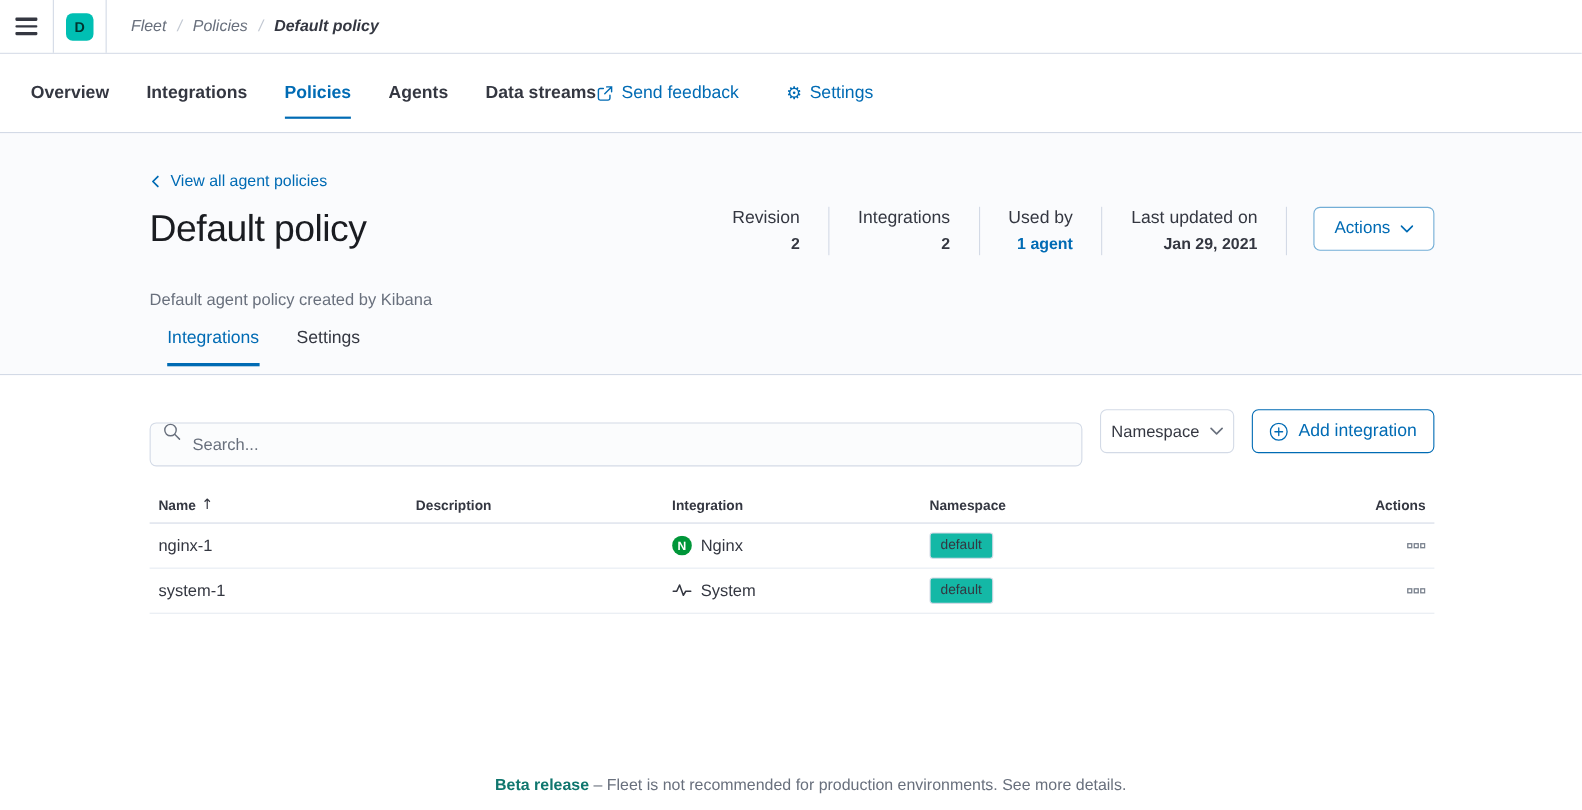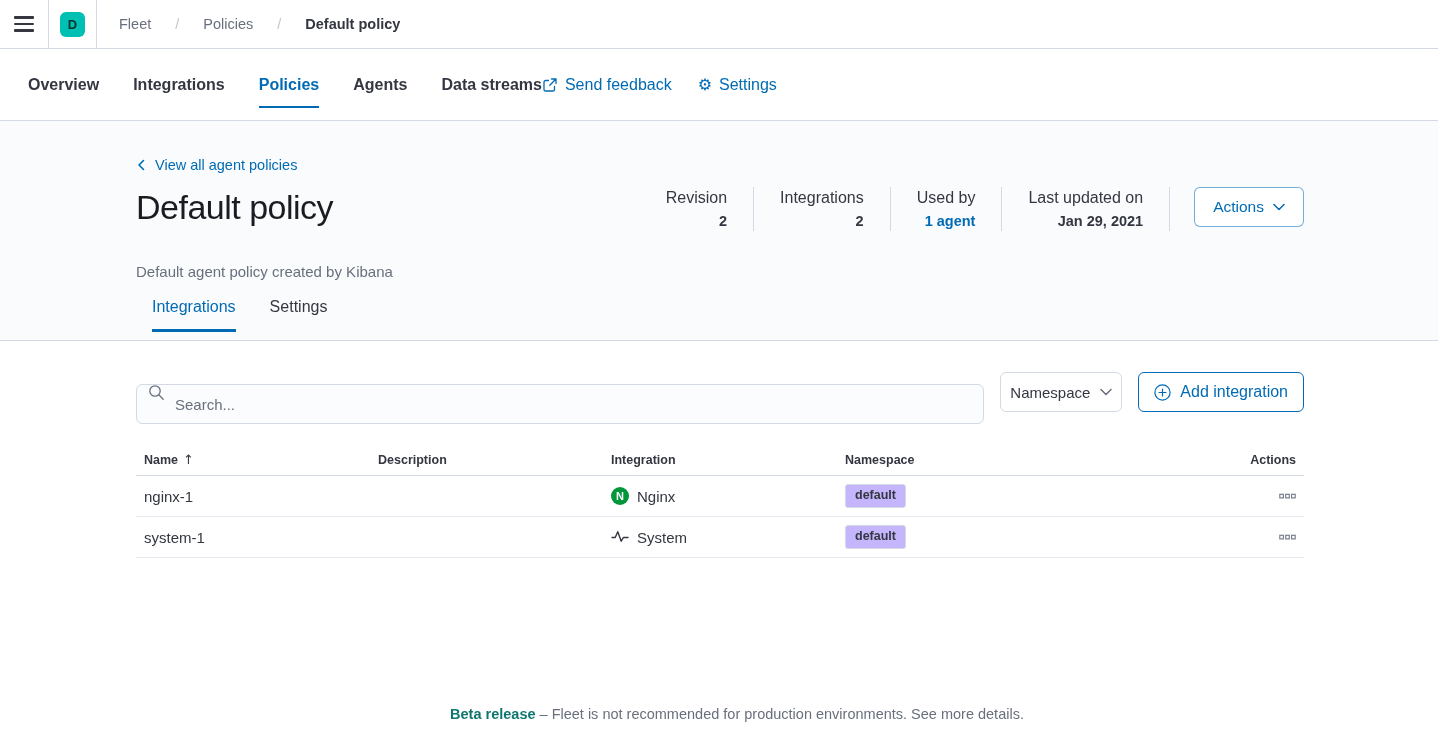--- a/index.html
+++ b/index.html
@@ -10,32 +10,32 @@
   }
 
   
   .topbar { height:49px; border-bottom:1px solid #D3DAE6; display:flex; align-items:stretch; background:#fff; }
   .menu-btn { width:49px; display:flex; align-items:center; justify-content:center; cursor:pointer; border-right:1px solid #D3DAE6; }
   .menu-btn .bars { display:flex; flex-direction:column; gap:4px; }
   .menu-btn .bars i { display:block; width:20px; height:2.5px; background:#343741; border-radius:1px; }
   .logo-cell { width:48px; display:flex; align-items:center; justify-content:center; border-right:1px solid #D3DAE6; }
   .logo-badge { width:25px; height:25px; background:#00BFB3; border-radius:6px; display:flex; align-items:center; justify-content:center;
     font-size:13px; font-weight:700; color:#00342E; }
-  .crumbs { display:flex; align-items:center; padding-left:22px; font-size:14.5px; gap:24px; }
+  .crumbs { display:flex; align-items:center; padding-left:22px; font-size:14.5px; gap:10px;font-style:italic; }
   .crumb { color:#69707D; cursor:pointer; }
   .crumb-sep { color:#C2C8D2; }
   .crumb.current { color:#343741; font-weight:700; cursor:default; }
 
   
   .apptabs { height:71px; padding:0 28px; display:flex; align-items:center; background:#fff; }
   .apptabs-left { display:flex; gap:34px; }
   .app-tab { font-size:16px; font-weight:700; color:#343741; position:relative; padding:4px 0; cursor:pointer; }
   .app-tab.active { color:#006BB4; }
   .app-tab.active::after { content:""; position:absolute; left:0; right:0; bottom:-10px; height:2px; background:#006BB4; }
-  .apptabs-right { display:flex; gap:26px; align-items:center; }
+  .apptabs-right { display:flex; gap:43px; align-items:center; }
   .hdr-link { display:flex; align-items:center; gap:7px; color:#006BB4; font-size:16px; cursor:pointer; }
   .hdr-link .glyph { font-family:"DejaVu Sans", sans-serif; font-size:16px; line-height:1; }
 
   
   .hero { background:#FAFBFD; border-top:1px solid #D3DAE6; border-bottom:1px solid #D3DAE6;
     height:221px; padding:36px 134px 0 136px; }
   .back-link { display:inline-flex; align-items:center; gap:8px; color:#006BB4; font-size:14.5px; cursor:pointer; }
   .title-row { display:flex; justify-content:space-between; align-items:flex-start; margin-top:12px; }
   .page-title { font-size:34px; font-weight:400; color:#1A1C21; letter-spacing:-0.5px; line-height:1.2; }
   .subtitle { margin-top:32px; font-size:15px; color:#69707D; }
@@ -66,22 +66,22 @@
   
   .table { margin-top:28px; }
   .t-head, .t-row { display:grid; grid-template-columns:234px 233px 234px 1fr 66px; align-items:center; }
   .t-head { border-bottom:1px solid #D3DAE6; padding-bottom:8px; }
   .th { font-size:12.5px; font-weight:700; color:#343741; padding:0 8px; display:flex; align-items:center; gap:5px; }
   .th.sortable { cursor:pointer; }
   .th .sort-arrow { font-family:"DejaVu Sans", sans-serif; font-size:13px; font-weight:400; }
   .th.right, .td.right { justify-content:flex-end; text-align:right; }
   .t-row { height:41px; border-bottom:1px solid #E6EBF2; }
   .td { font-size:15px; color:#343741; padding:0 8px; display:flex; align-items:center; gap:8px; }
-  .badge { display:inline-block; border:1px solid #D3DAE6; background:#c4b5fd; border-radius:3px;
-    padding:2px 9px; font-size:12.5px; color:#343741; line-height:1.4;font-weight:bold; }
+  .badge { display:inline-block; border:1px solid #D3DAE6; background:#14b8a6; border-radius:3px;
+    padding:2px 9px; font-size:12.5px; color:#343741; line-height:1.4; }
   .row-actions { cursor:pointer; display:flex; }
 
   
   .beta-footer { position:absolute; left:0; right:0; bottom:14px; text-align:center; font-size:14.5px; color:#69707D; }
   .beta-footer strong { color:#0f766e; font-weight:700;margin-left:36px; }
 </style>
 </head>
 <body>
 
 <header class="topbar">

